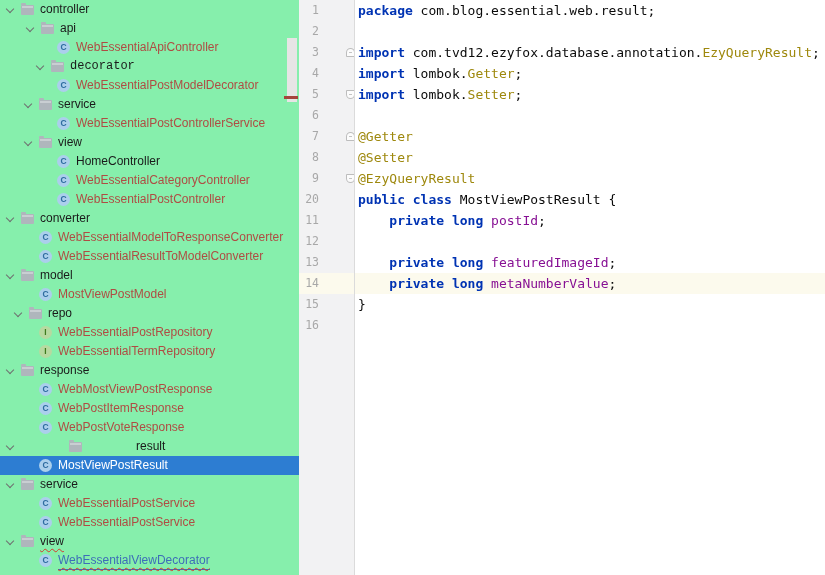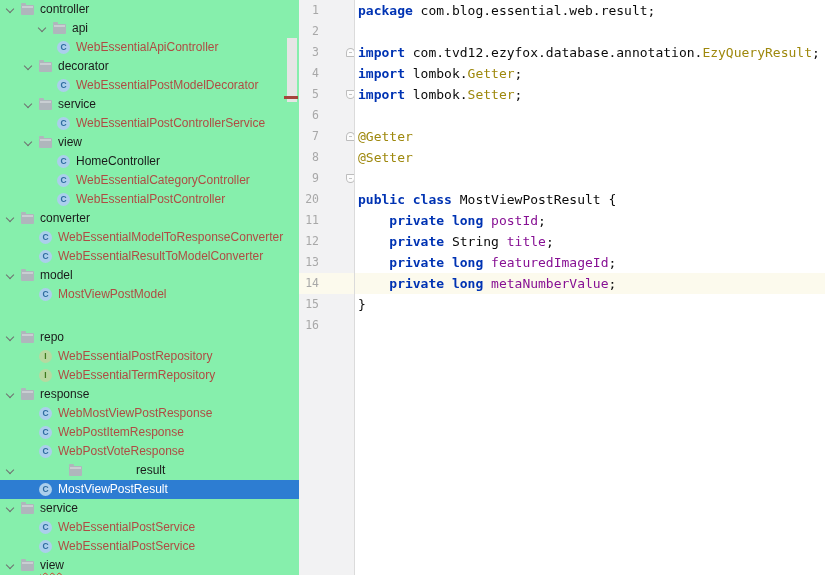--- a/index.html
+++ b/index.html
@@ -56,31 +56,31 @@
 
 <div class="app">
 
   <div class="tree-panel">
     <div class="tree-rows">
         <div class="trow" style="padding-left: 4px;">
           <span class="chev"></span>
           <span class="ico folder"></span>
           <span class="tlabel">controller</span>
         </div>
-        <div class="trow" style="padding-left: 36px;">
+        <div class="trow" style="padding-left: 24px;">
           <span class="chev"></span>
           <span class="ico folder"></span>
           <span class="tlabel">api</span>
         </div>
         <div class="trow" style="padding-left: 40px;">
           <span class="chev-space"></span>
           <span class="ico cls">C</span>
           <span class="tlabel c-red">WebEssentialApiController</span>
         </div>
-        <div class="trow" style="padding-left: 22px;">
+        <div class="trow" style="padding-left: 34px; font-family: Liberation Mono, monospace;">
           <span class="chev"></span>
           <span class="ico folder"></span>
           <span class="tlabel">decorator</span>
         </div>
         <div class="trow" style="padding-left: 40px;">
           <span class="chev-space"></span>
           <span class="ico cls">C</span>
           <span class="tlabel c-red">WebEssentialPostModelDecorator</span>
         </div>
         <div class="trow" style="padding-left: 22px;">
@@ -131,21 +131,21 @@
         <div class="trow" style="padding-left: 4px;">
           <span class="chev"></span>
           <span class="ico folder"></span>
           <span class="tlabel">model</span>
         </div>
         <div class="trow" style="padding-left: 22px;">
           <span class="chev-space"></span>
           <span class="ico cls">C</span>
           <span class="tlabel c-red">MostViewPostModel</span>
         </div>
-        <div class="trow" style="padding-left: 4px; margin-top: 24px;">
+        <div class="trow" style="padding-left: 12px;">
           <span class="chev"></span>
           <span class="ico folder"></span>
           <span class="tlabel">repo</span>
         </div>
         <div class="trow" style="padding-left: 22px;">
           <span class="chev-space"></span>
           <span class="ico itf">I</span>
           <span class="tlabel c-red">WebEssentialPostRepository</span>
         </div>
         <div class="trow" style="padding-left: 22px;">
@@ -261,35 +261,35 @@
         <div class="cline">
           <span class="ln">8</span>
           <span class="foldcol"></span>
           <span class="codetext"><span class="tok-ann">@Setter</span></span>
         </div>
         <div class="cline">
           <span class="ln">9</span>
           <span class="foldcol">
             <span class="fold end"></span>
           </span>
+          <span class="codetext"><span class="tok-ann">@EzyQueryResult</span></span>
         </div>
         <div class="cline">
           <span class="ln">20</span>
           <span class="foldcol"></span>
           <span class="codetext"><span class="tok-kw">public</span><span class="tok-pl"> </span><span class="tok-kw">class</span><span class="tok-pl"> MostViewPostResult {</span></span>
         </div>
         <div class="cline">
           <span class="ln">11</span>
           <span class="foldcol"></span>
           <span class="codetext"><span class="tok-pl">    </span><span class="tok-kw">private</span><span class="tok-pl"> </span><span class="tok-kw">long</span><span class="tok-pl"> </span><span class="tok-fld">postId</span><span class="tok-pl">;</span></span>
         </div>
         <div class="cline">
           <span class="ln">12</span>
           <span class="foldcol"></span>
-          <span class="codetext"><span class="tok-pl">    </span><span class="tok-kw">private</span><span class="tok-pl"> String </span><span class="tok-fld">title</span><span class="tok-pl">;</span></span>
         </div>
         <div class="cline">
           <span class="ln">13</span>
           <span class="foldcol"></span>
           <span class="codetext"><span class="tok-pl">    </span><span class="tok-kw">private</span><span class="tok-pl"> </span><span class="tok-kw">long</span><span class="tok-pl"> </span><span class="tok-fld">featuredImageId</span><span class="tok-pl">;</span></span>
         </div>
         <div class="cline cur">
           <span class="ln">14</span>
           <span class="foldcol"></span>
           <span class="codetext"><span class="tok-pl">    </span><span class="tok-kw">private</span><span class="tok-pl"> </span><span class="tok-kw">long</span><span class="tok-pl"> </span><span class="tok-fld">metaNumberValue</span><span class="tok-pl">;</span></span>

